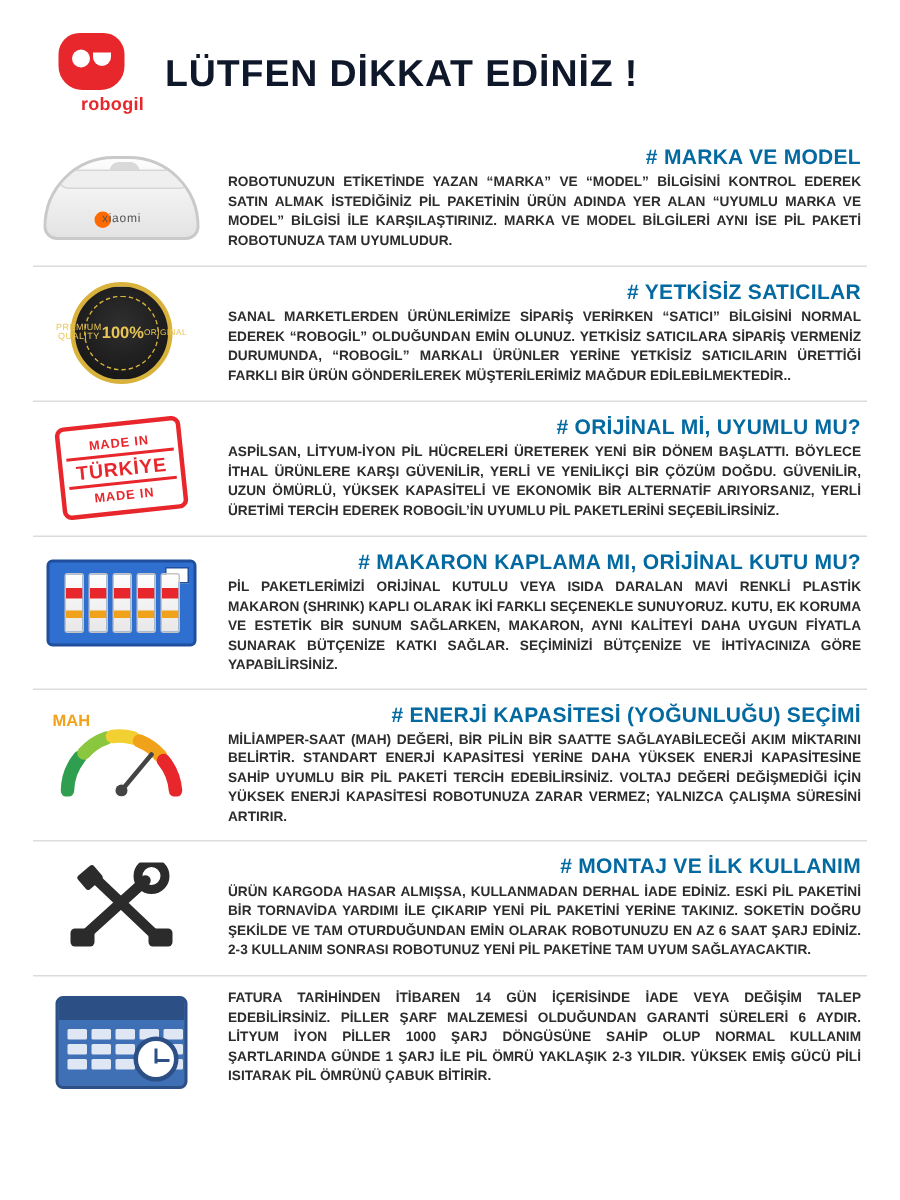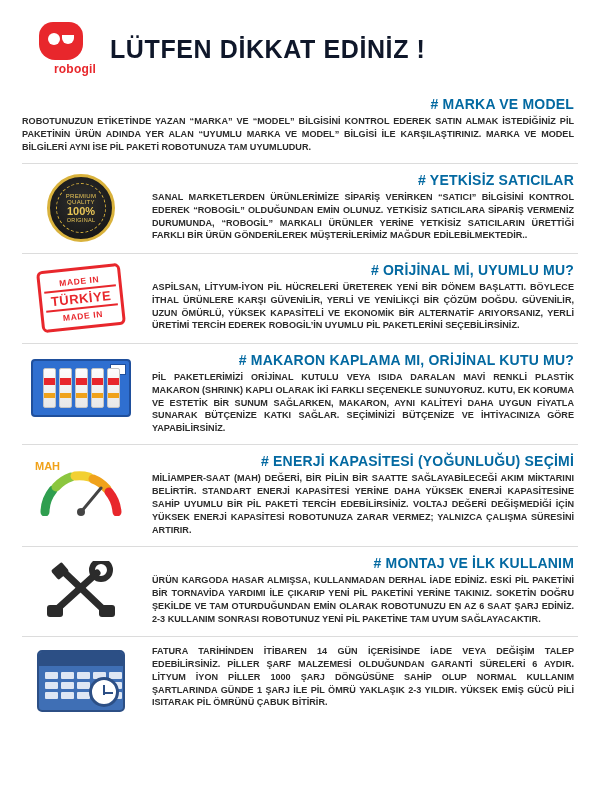--- a/index.html
+++ b/index.html
@@ -143,21 +143,21 @@
   .badge {
     width: 68px; height: 68px; border-radius: 50%;
     background: radial-gradient(circle at 50% 40%, #2f2f2f, #111);
     border: 3px solid #d9b23c;
     display: flex; align-items: center; justify-content: center;
     position: relative;
   }
   .badge .inner {
     width: 50px; height: 50px; border-radius: 50%;
     border: 1px dashed #d9b23c;
-    display: flex; flex-direction: column;
+    display: flex; flex-direction: row;
     align-items: center; justify-content: center;
     color: #e8c556;
     text-align: center;
   }
   .badge .t1 { font-size: 6px; letter-spacing: .3px; }
   .badge .t2 { font-size: 11px; font-weight: bold; }
   .badge .t3 { font-size: 5.5px; letter-spacing: .3px; }
 
   
   .stamp {
@@ -261,39 +261,47 @@
     <div class="logo">
       <div class="logo-mark"></div>
       <div class="logo-text">robogil</div>
     </div>
     <div class="title">LÜTFEN DİKKAT EDİNİZ !</div>
   </div>
 
   <div class="rows">
 
     <div class="row">
+      <div class="icon-cell">
+        <div class="robot">
+          <div class="bump"></div>
+          <div class="top-strip"></div>
+          <div class="dot"></div>
+          <div class="brand">xiaomi</div>
+        </div>
+      </div>
       <div class="text-cell">
         <div class="row-title"># MARKA VE MODEL</div>
         <div class="row-body">ROBOTUNUZUN ETİKETİNDE YAZAN “MARKA” VE “MODEL” BİLGİSİNİ KONTROL EDEREK SATIN ALMAK İSTEDİĞİNİZ PİL PAKETİNİN ÜRÜN ADINDA YER ALAN “UYUMLU MARKA VE MODEL” BİLGİSİ İLE KARŞILAŞTIRINIZ. MARKA VE MODEL BİLGİLERİ AYNI İSE PİL PAKETİ ROBOTUNUZA TAM UYUMLUDUR.</div>
       </div>
     </div>
 
     <div class="row">
       <div class="icon-cell">
         <div class="badge">
           <div class="inner">
             <div class="t1">PREMIUM QUALITY</div>
             <div class="t2">100%</div>
             <div class="t3">ORIGINAL</div>
           </div>
         </div>
       </div>
       <div class="text-cell">
         <div class="row-title"># YETKİSİZ SATICILAR</div>
-        <div class="row-body">SANAL MARKETLERDEN ÜRÜNLERİMİZE SİPARİŞ VERİRKEN “SATICI” BİLGİSİNİ KONTROL EDEREK “ROBOGİL” OLDUĞUNDAN EMİN OLUNUZ. YETKİSİZ SATICILARA SİPARİŞ VERMENİZ DURUMUNDA, “ROBOGİL” MARKALI ÜRÜNLER YERİNE YETKİSİZ SATICILARIN ÜRETTİĞİ FARKLI BİR ÜRÜN GÖNDERİLEREK MÜŞTERİLERİMİZ MAĞDUR EDİLEBİLMEKTEDİR..</div>
+        <div class="row-body">SANAL MARKETLERDEN ÜRÜNLERİMİZE SİPARİŞ VERİRKEN “SATICI” BİLGİSİNİ NORMAL EDEREK “ROBOGİL” OLDUĞUNDAN EMİN OLUNUZ. YETKİSİZ SATICILARA SİPARİŞ VERMENİZ DURUMUNDA, “ROBOGİL” MARKALI ÜRÜNLER YERİNE YETKİSİZ SATICILARIN ÜRETTİĞİ FARKLI BİR ÜRÜN GÖNDERİLEREK MÜŞTERİLERİMİZ MAĞDUR EDİLEBİLMEKTEDİR..</div>
       </div>
     </div>
 
     <div class="row">
       <div class="icon-cell">
         <div class="stamp">
           <div class="s1">MADE IN</div>
           <div class="s2">TÜRKİYE</div>
           <div class="s1">MADE IN</div>
         </div>

